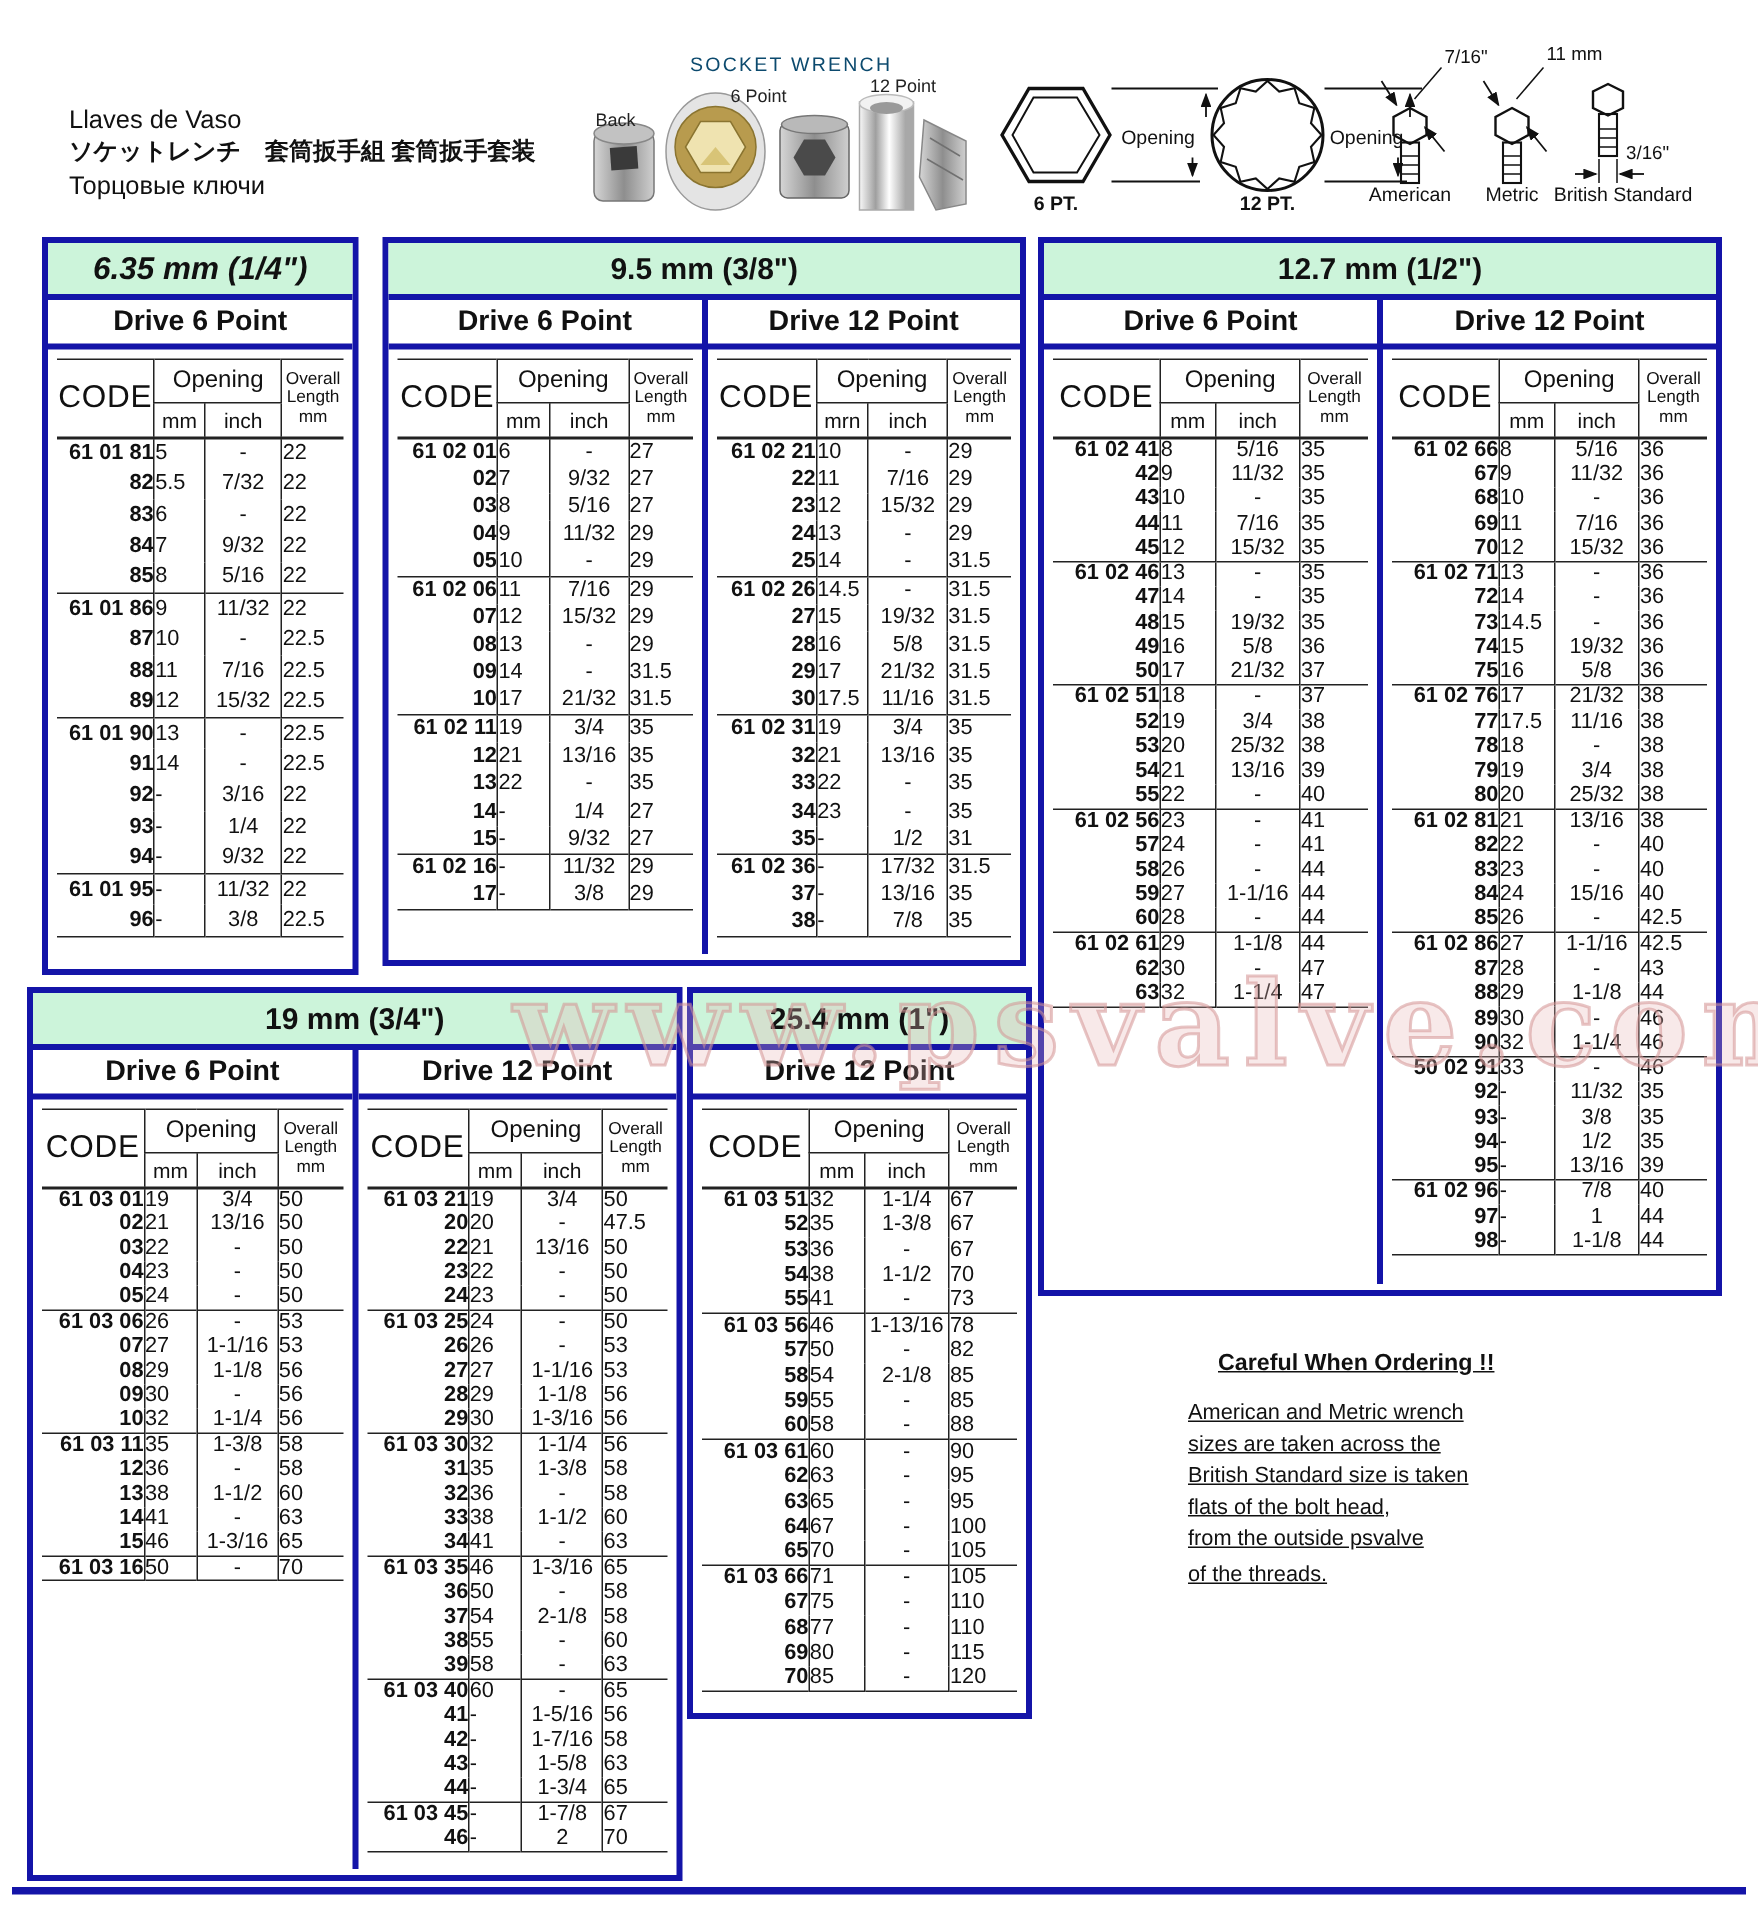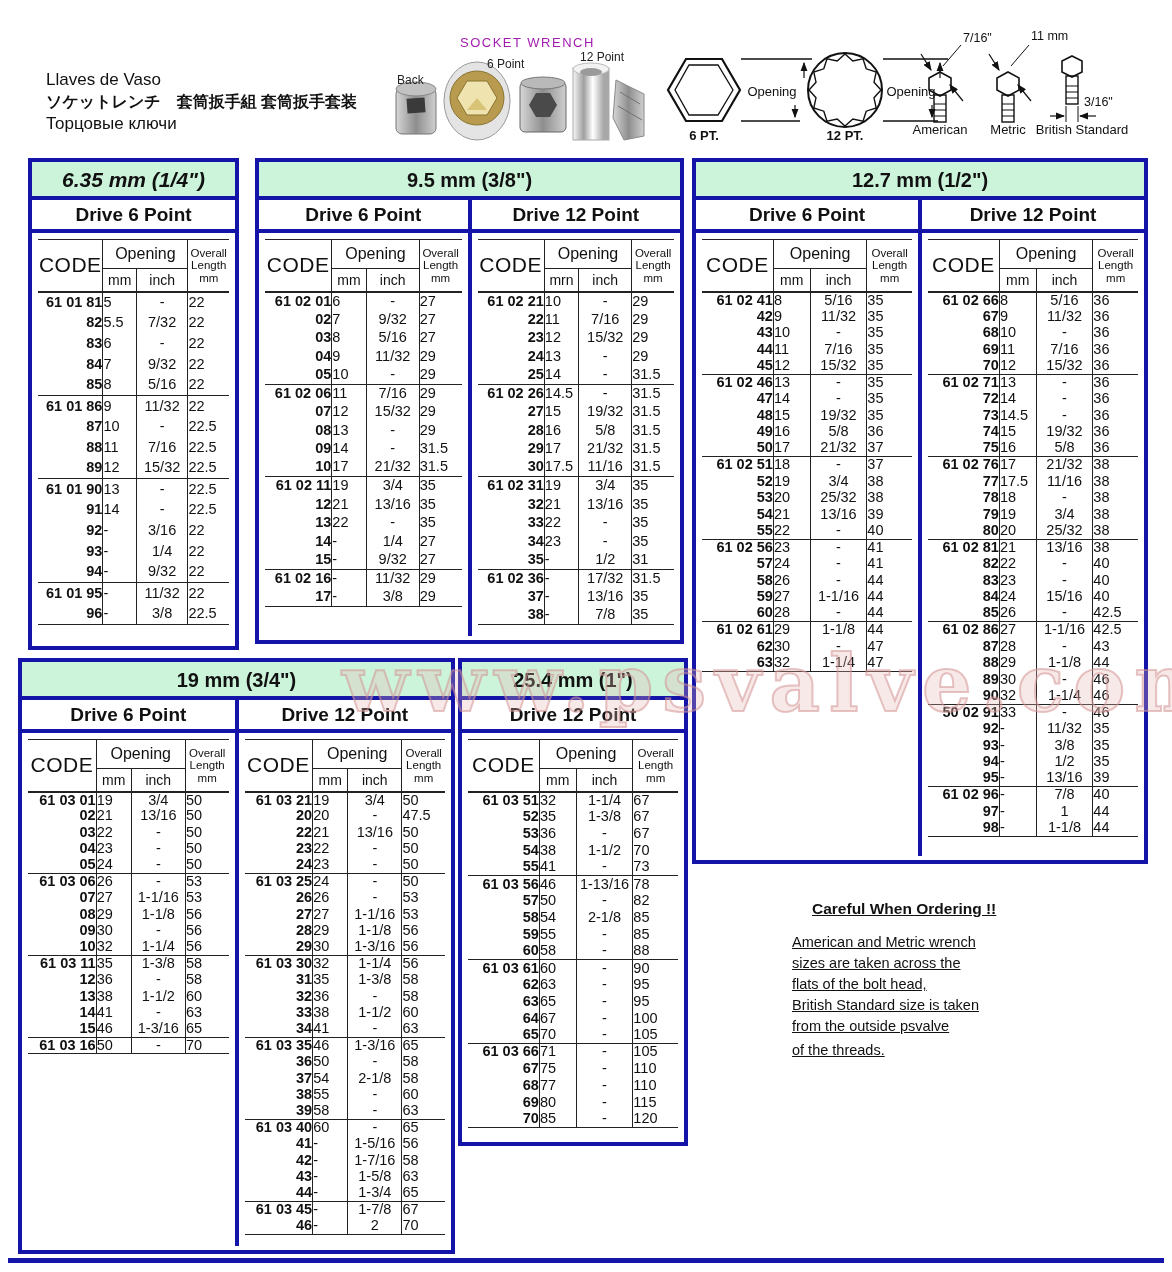--- a/index.html
+++ b/index.html
@@ -8,21 +8,21 @@
   body { width:1172px; height:1272px; position:relative; background:#fff;
          font-family:"Liberation Sans",sans-serif; color:#111; }
   .page { position:absolute; inset:0; overflow:hidden; }
 
   
   .title-box { position:absolute; left:18px; top:24px; width:372px; height:44px; background:var(--green); }
   .page-title { position:absolute; left:18px; top:2px; font-size:27px; font-weight:bold; font-style:italic; letter-spacing:.5px; }
   .title-rule { position:absolute; left:12px; top:35px; width:302px; height:6px; background:#1010c8; border-radius:3px; }
   .langs { position:absolute; left:46px; top:69px; font-size:17px; line-height:22px; }
   .langs .cjk { font-weight:bold; font-size:16px; }
-  .sw-label { position:absolute; left:460px; top:35px; font-size:13px; letter-spacing:1.5px; color:#a21caf; }
+  .sw-label { position:absolute; left:460px; top:35px; font-size:13px; letter-spacing:1.5px; color:#0c4a6e; }
   .photos { position:absolute; left:392px; top:48px; width:255px; height:95px; }
   .photo-label { position:absolute; font-size:12px; color:#222; }
   .diagrams { position:absolute; left:640px; top:26px; width:532px; height:120px; }
   .dtext { font-size:13px; fill:#111; font-family:"Liberation Sans",sans-serif; }
   .dsmall { font-size:12.5px; fill:#111; font-family:"Liberation Sans",sans-serif; }
   .dlabel { font-size:13px; font-weight:bold; fill:#111; font-family:"Liberation Sans",sans-serif; }
 
   
   .cat-table { position:absolute; border:4px solid var(--blue); background:#fff; }
   .cat-title { height:38px; background:var(--green); border-bottom:4px solid var(--blue);
@@ -1461,20 +1461,20 @@
         </div>
       </div>
   </div>
 
   <div class="watermark">www.psvalve.com</div>
 
   <div class="note">
     <div class="note-title">Careful When Ordering !!</div>
     <div class="note-line">American and Metric wrench</div>
     <div class="note-line">sizes are taken across the</div>
+    <div class="note-line">British Standard size is taken</div>
     <div class="note-line">flats of the bolt head,</div>
-    <div class="note-line">British Standard size is taken</div>
     <div class="note-line">from the outside psvalve</div>
     <div class="note-line">of the threads.</div>
   </div>
 
   <div class="bottom-rule"></div>
 </div>
 
 </body></html>

